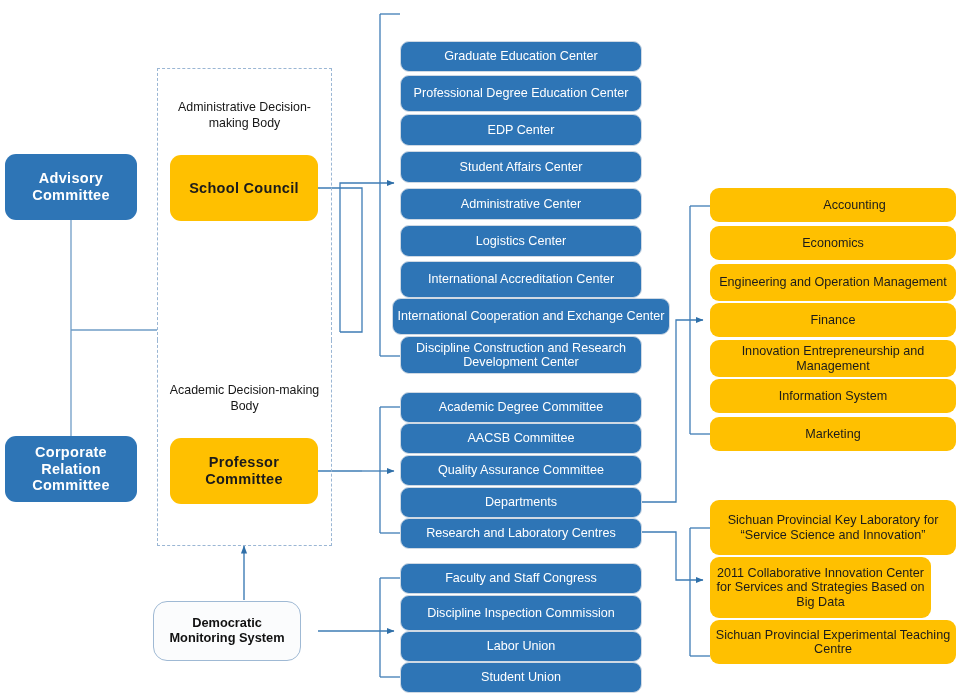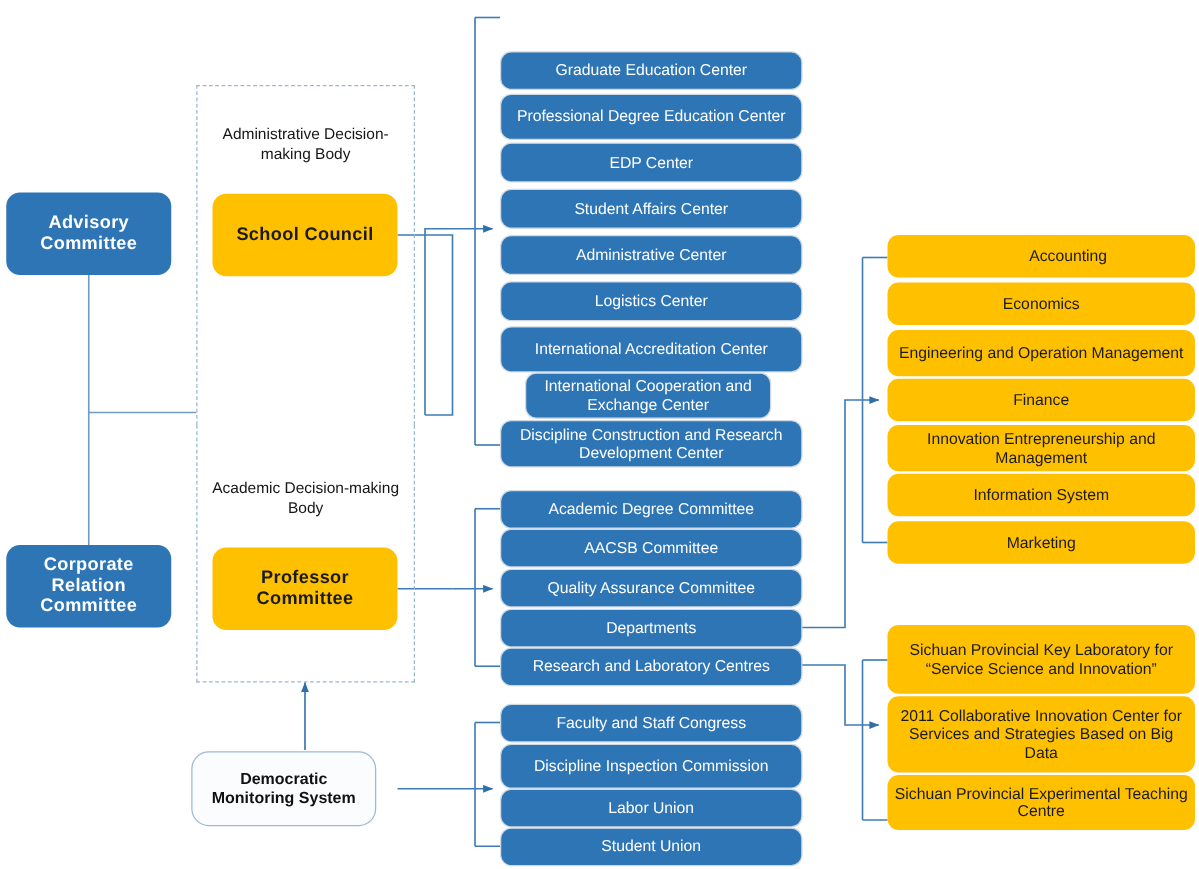--- a/index.html
+++ b/index.html
@@ -176,21 +176,21 @@
     </div>
   <div class="node blue-row" style="left:400px; top:188px; width:242px; height:32px;">
       <span class="txt">Administrative Center</span>
     </div>
   <div class="node blue-row" style="left:400px; top:225px; width:242px; height:32px;">
       <span class="txt">Logistics Center</span>
     </div>
   <div class="node blue-row" style="left:400px; top:261px; width:242px; height:37px;">
       <span class="txt">International Accreditation Center</span>
     </div>
-  <div class="node blue-row" style="left:420px; top:298px; width:197px; height:37px;">
+  <div class="node blue-row" style="left:392px; top:298px; width:278px; height:37px;">
       <span class="txt">International Cooperation and Exchange Center</span>
     </div>
   <div class="node blue-row" style="left:400px; top:336px; width:242px; height:38px;">
       <span class="txt">Discipline Construction and Research Development Center</span>
     </div>
 
   <div class="node blue-row" style="left:400px; top:392px; width:242px; height:31px;">
       <span class="txt">Academic Degree Committee</span>
     </div>
   <div class="node blue-row" style="left:400px; top:423px; width:242px; height:31px;">
@@ -237,20 +237,20 @@
   <div class="node yellow-row" style="left:710px; top:379px; width:246px; height:34px;">
       <span class="txt">Information System</span>
     </div>
   <div class="node yellow-row" style="left:710px; top:417px; width:246px; height:34px;">
       <span class="txt">Marketing</span>
     </div>
 
   <div class="node yellow-row" style="left:710px; top:500px; width:246px; height:55px;">
       <span class="txt">Sichuan Provincial Key Laboratory for “Service Science and Innovation”</span>
     </div>
-  <div class="node yellow-row" style="left:710px; top:557px; width:246px; height:61px;">
+  <div class="node yellow-row" style="left:710px; top:557px; width:221px; height:61px;">
       <span class="txt">2011 Collaborative Innovation Center for Services and Strategies Based on Big Data</span>
     </div>
   <div class="node yellow-row" style="left:710px; top:620px; width:246px; height:44px;">
       <span class="txt">Sichuan Provincial Experimental Teaching Centre</span>
     </div>
 
 </div>
 
 </body></html>

